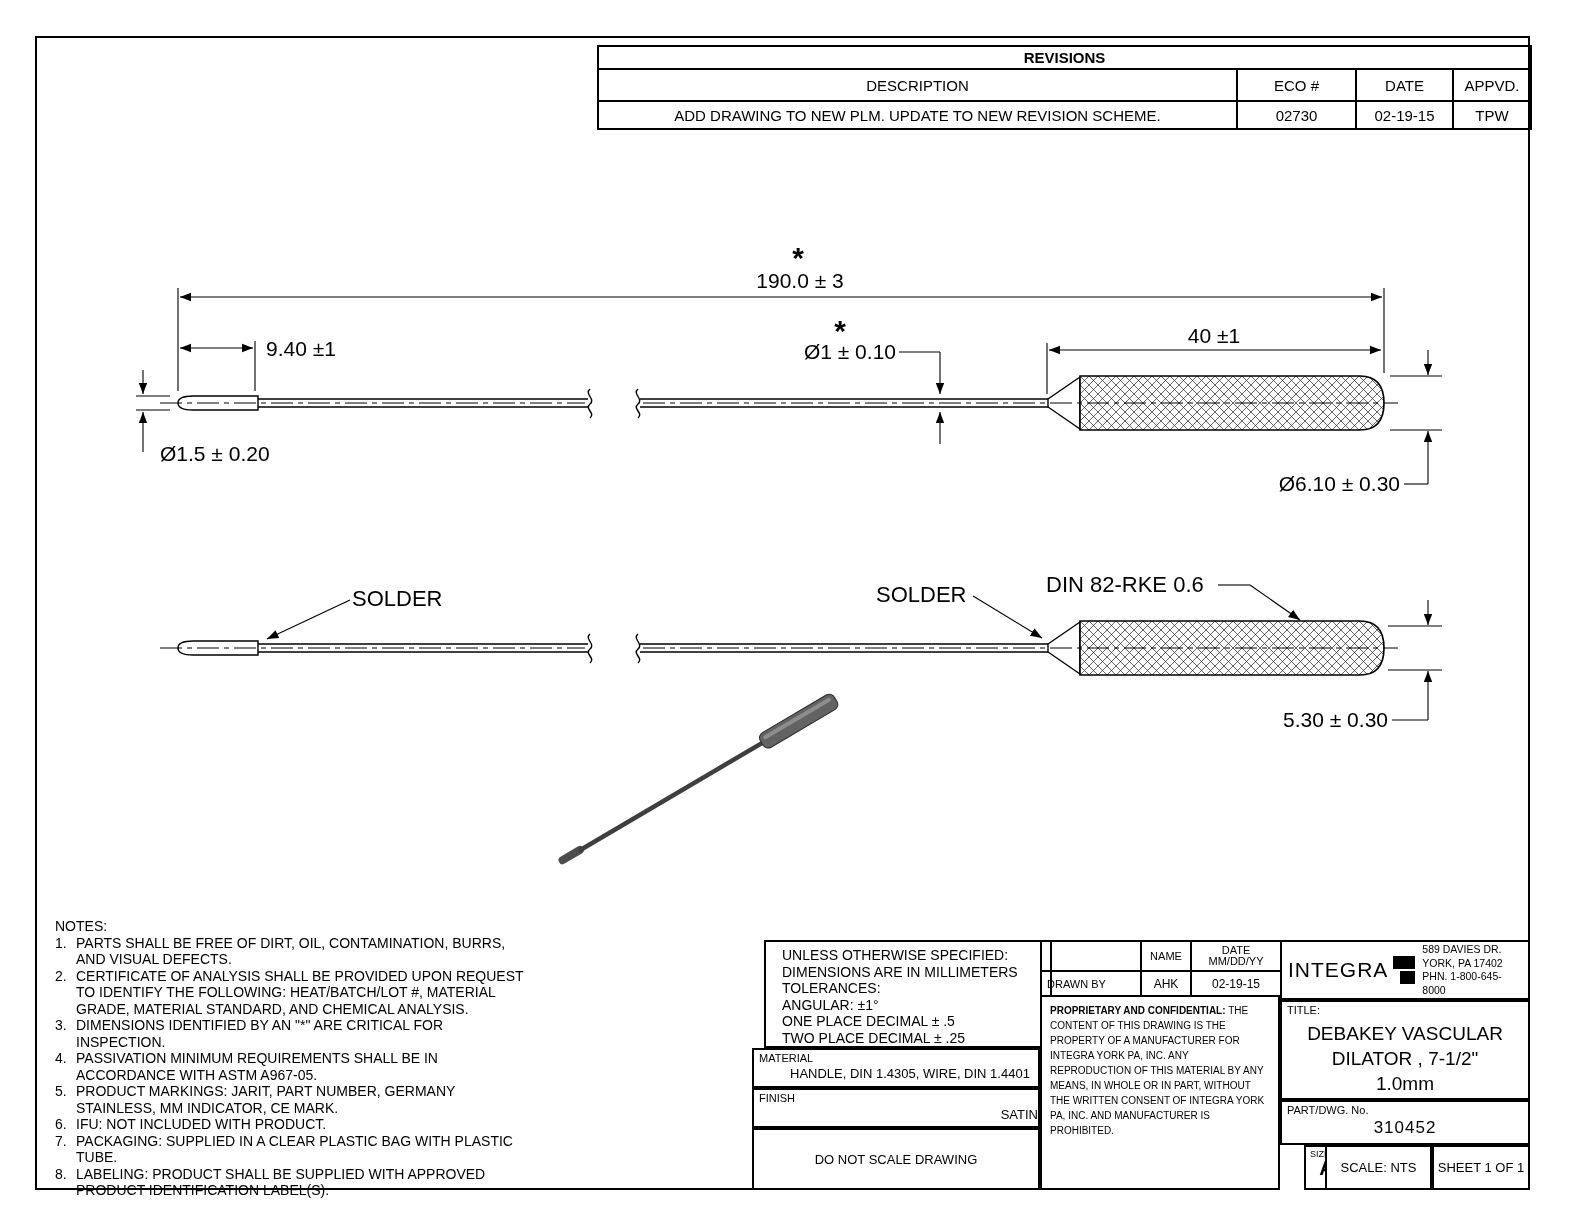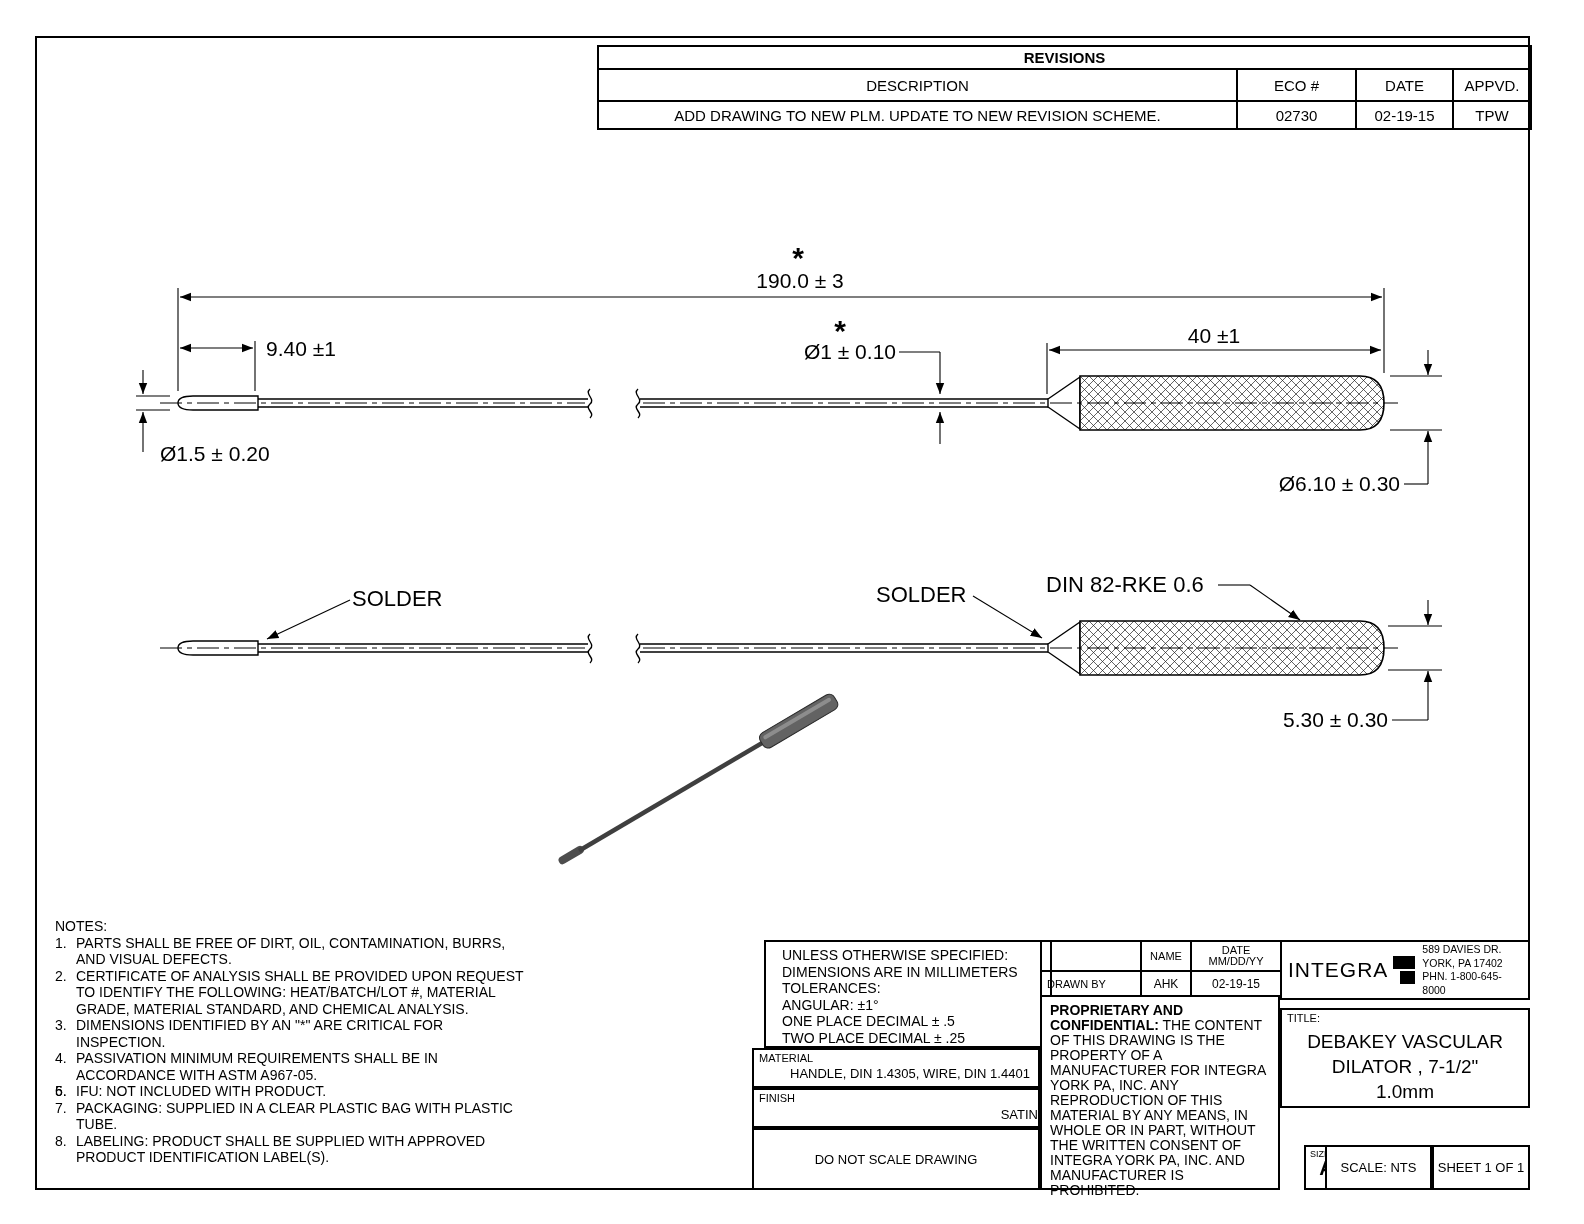--- a/index.html
+++ b/index.html
@@ -48,31 +48,31 @@
   .small-lbl  { font-size:11px; padding:2px 0 0 5px; }
   .box-mat .val { font-size:13px; padding:2px 0 0 36px; }
   .box-fin .val { font-size:13px; text-align:right; padding-top:3px; }
 
   table.appr { position:absolute; left:288px; top:0; width:240px; border-collapse:collapse; table-layout:fixed; }
   table.appr td { border:2px solid #000; text-align:center; vertical-align:middle; font-size:11px; padding:0; }
   table.appr .hrow td { height:30px; line-height:11px; }
   table.appr .drow td { height:25px; font-size:12px; }
   table.appr .drow td.lft { text-align:left; padding-left:5px; font-size:11px; }
 
-  .box-prop { left:288px; top:55px; width:240px; height:195px; padding:6px 8px; font-size:14px; line-height:15px; }
+  .box-prop { left:288px; top:55px; width:240px; height:195px; padding:6px 8px; font-size:10px; line-height:15px; }
   .box-prop .ptitle { font-weight:bold; }
 
   .box-logo { left:528px; top:0; width:250px; height:60px; display:flex; align-items:center; padding:4px 6px; gap:5px; }
   .logo-word { font-size:21px; letter-spacing:1px; font-weight:500; }
   .logo-mark { position:relative; width:24px; height:32px; flex:0 0 auto; }
   .logo-mark .b1 { position:absolute; left:0; top:2px; width:22px; height:13px; background:#000; }
   .logo-mark .b2 { position:absolute; left:7px; top:17px; width:15px; height:13px; background:#000; }
   .logo-addr { font-size:10.5px; line-height:13.5px; margin-left:auto; text-align:left; }
 
-  .box-title { left:528px; top:68px; width:250px; height:100px; }
+  .box-title { left:528px; top:60px; width:250px; height:100px; }
   .box-title .tlines { text-align:center; font-size:19px; line-height:25px; margin-top:5px; }
   .box-part { left:528px; top:160px; width:250px; height:45px; }
   .box-part .pnum { text-align:center; font-size:17px; letter-spacing:1px; margin-top:2px; }
   .box-size { left:528px; top:205px; width:45px; height:45px; text-align:center;margin-left:24px; }
   .box-size .slbl { font-size:9px; text-align:left; padding:2px 0 0 4px; }
   .box-size .sval { font-size:20px; font-weight:bold; line-height:18px; }
   .box-scale { left:573px; top:205px; width:107px; height:45px; display:flex; align-items:center; justify-content:center; font-size:13px; }
   .box-sheet { left:680px; top:205px; width:98px; height:45px; display:flex; align-items:center; justify-content:center; font-size:13px; }
 </style>
 </head>
@@ -232,20 +232,21 @@
     <div class="item">
       <span class="num">3.</span>
       <span>DIMENSIONS IDENTIFIED BY AN "*" ARE CRITICAL FOR INSPECTION.</span>
     </div>
     <div class="item">
       <span class="num">4.</span>
       <span>PASSIVATION MINIMUM REQUIREMENTS SHALL BE IN ACCORDANCE WITH ASTM A967-05.</span>
     </div>
     <div class="item">
       <span class="num">5.</span>
+      <span>PRODUCT MARKINGS: JARIT, PART NUMBER, GERMANY STAINLESS, MM INDICATOR, CE MARK.</span>
     </div>
     <div class="item">
       <span class="num">6.</span>
       <span>IFU: NOT INCLUDED WITH PRODUCT.</span>
     </div>
     <div class="item">
       <span class="num">7.</span>
       <span>PACKAGING: SUPPLIED IN A CLEAR PLASTIC BAG WITH PLASTIC TUBE.</span>
     </div>
     <div class="item">
@@ -322,20 +323,24 @@
 
     <div class="box box-title">
       <div class="small-lbl">TITLE:</div>
       <div class="tlines">
         <div>DEBAKEY VASCULAR</div>
         <div>DILATOR , 7-1/2"</div>
         <div>1.0mm</div>
       </div>
     </div>
 
+    <div class="box box-part">
+      <div class="small-lbl">PART/DWG. No.</div>
+      <div class="pnum">310452</div>
+    </div>
 
     <div class="box box-size">
       <div class="slbl">SIZE</div>
       <div class="sval">A</div>
     </div>
 
     <div class="box box-scale">
       <span>SCALE: NTS</span>
     </div>
 

